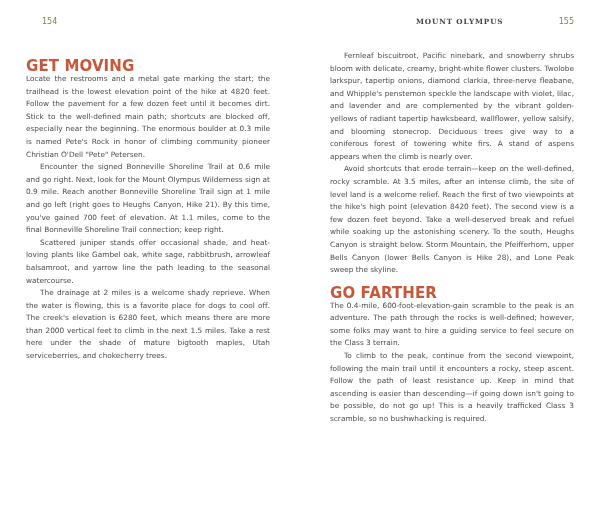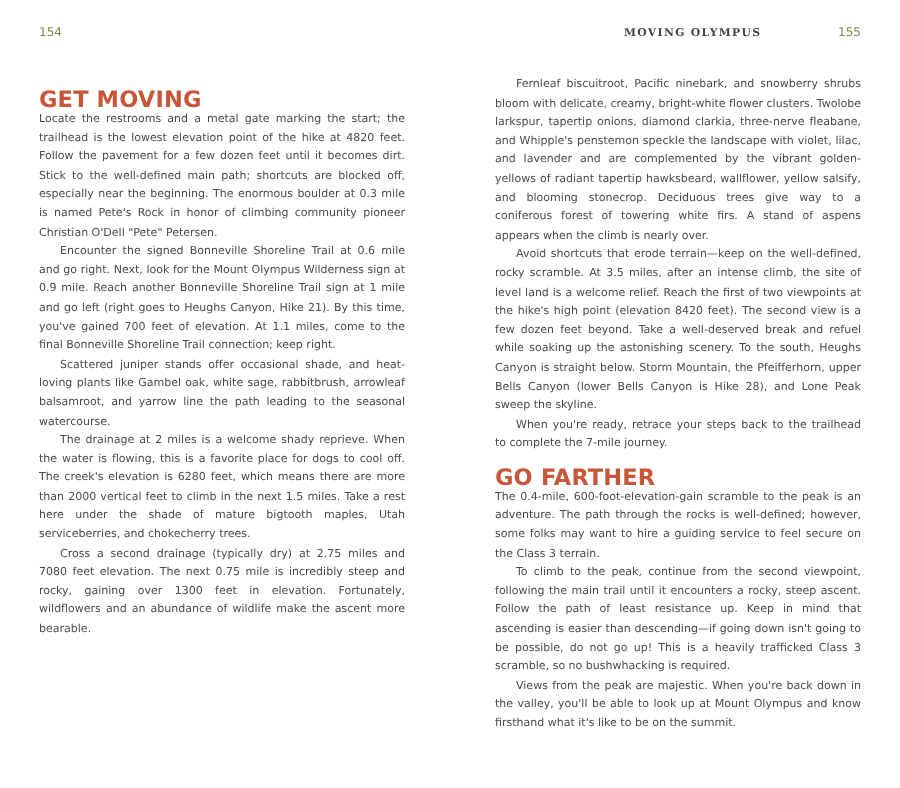--- a/index.html
+++ b/index.html
@@ -4,21 +4,21 @@
 <style>
   html, body { margin: 0; padding: 0; background: #ffffff; }
   body { width: 600px; height: 525px; position: relative; overflow: hidden;
          font-family: "DejaVu Sans", "Liberation Sans", sans-serif; color: #4a4a4a; }
   .page { position: absolute; top: 0; width: 300px; height: 525px; }
   .page.left { left: 0; }
   .page.right { left: 300px; }
   .running-head { position: absolute; top: 17px; height: 14px; font-family: "DejaVu Serif", serif;
                   font-size: 7.2px; font-weight: bold; letter-spacing: 0.9px; color: #444; }
   .folio { position: absolute; top: 17px; font-size: 8px; color: #7a8a4a; font-family: "DejaVu Sans", sans-serif; }
-  .left .folio { left: 26px; }
+  .left .folio { left: 42px; }
   .left .running-head { left: 72px; }
   .right .folio { left: 567px; left: auto; right: 26px; }
   .right .running-head { left: 116px; }
   .text { position: absolute; font-size: 7.35px; line-height: 12.6px; text-align: justify; color: #4b4b4b; }
   .left .text { left: 26px; width: 244px; top: 50px; }
   .right .text { left: 30px; width: 244px; top: 50px; }
   .text p { margin: 0; text-indent: 14px; }
   .text p.noindent { text-indent: 0; }
   .text h2 { margin: 9px 0 0 0; font-size: 15px; line-height: 14px; color: #c8573a; font-weight: bold; letter-spacing: 0.1px; }
 </style>
@@ -26,29 +26,26 @@
 <body>
 
 <div class="page left">
   <div class="folio">154</div>
   <div class="text">
     <h2>GET MOVING</h2>
     <p class="noindent">Locate the restrooms and a metal gate marking the start; the trailhead is the lowest elevation point of the hike at 4820 feet. Follow the pavement for a few dozen feet until it becomes dirt. Stick to the well-defined main path; shortcuts are blocked off, especially near the beginning. The enormous boulder at 0.3 mile is named Pete's Rock in honor of climbing community pioneer Christian O'Dell "Pete" Petersen.</p>
     <p>Encounter the signed Bonneville Shoreline Trail at 0.6 mile and go right. Next, look for the Mount Olympus Wilderness sign at 0.9 mile. Reach another Bonneville Shoreline Trail sign at 1 mile and go left (right goes to Heughs Canyon, Hike 21). By this time, you've gained 700 feet of elevation. At 1.1 miles, come to the final Bonneville Shoreline Trail connection; keep right.</p>
     <p>Scattered juniper stands offer occasional shade, and heat-loving plants like Gambel oak, white sage, rabbitbrush, arrowleaf balsamroot, and yarrow line the path leading to the seasonal watercourse.</p>
     <p>The drainage at 2 miles is a welcome shady reprieve. When the water is flowing, this is a favorite place for dogs to cool off. The creek's elevation is 6280 feet, which means there are more than 2000 vertical feet to climb in the next 1.5 miles. Take a rest here under the shade of mature bigtooth maples, Utah serviceberries, and chokecherry trees.</p>
-    <p>Cross a second drainage (typically dry) at 2.75 miles and 7080 feet elevation. The next 0.75 mile is incredibly steep and rocky, gaining over 1300 feet in elevation. Fortunately, wildflowers and an abundance of wildlife make the ascent more bearable.</p>
   </div>
 </div>
 
 <div class="page right">
-  <div class="running-head">MOVING OLYMPUS</div>
+  <div class="running-head">MOUNT OLYMPUS</div>
   <div class="folio">155</div>
   <div class="text">
     <p>Fernleaf biscuitroot, Pacific ninebark, and snowberry shrubs bloom with delicate, creamy, bright-white flower clusters. Twolobe larkspur, tapertip onions, diamond clarkia, three-nerve fleabane, and Whipple's penstemon speckle the landscape with violet, lilac, and lavender and are complemented by the vibrant golden-yellows of radiant tapertip hawksbeard, wallflower, yellow salsify, and blooming stonecrop. Deciduous trees give way to a coniferous forest of towering white firs. A stand of aspens appears when the climb is nearly over.</p>
     <p>Avoid shortcuts that erode terrain—keep on the well-defined, rocky scramble. At 3.5 miles, after an intense climb, the site of level land is a welcome relief. Reach the first of two viewpoints at the hike's high point (elevation 8420 feet). The second view is a few dozen feet beyond. Take a well-deserved break and refuel while soaking up the astonishing scenery. To the south, Heughs Canyon is straight below. Storm Mountain, the Pfeifferhorn, upper Bells Canyon (lower Bells Canyon is Hike 28), and Lone Peak sweep the skyline.</p>
-    <p>When you're ready, retrace your steps back to the trailhead to complete the 7-mile journey.</p>
     <h2>GO FARTHER</h2>
     <p class="noindent">The 0.4-mile, 600-foot-elevation-gain scramble to the peak is an adventure. The path through the rocks is well-defined; however, some folks may want to hire a guiding service to feel secure on the Class 3 terrain.</p>
     <p>To climb to the peak, continue from the second viewpoint, following the main trail until it encounters a rocky, steep ascent. Follow the path of least resistance up. Keep in mind that ascending is easier than descending—if going down isn't going to be possible, do not go up! This is a heavily trafficked Class 3 scramble, so no bushwhacking is required.</p>
-    <p>Views from the peak are majestic. When you're back down in the valley, you'll be able to look up at Mount Olympus and know firsthand what it's like to be on the summit.</p>
   </div>
 </div>
 
 </body></html>

